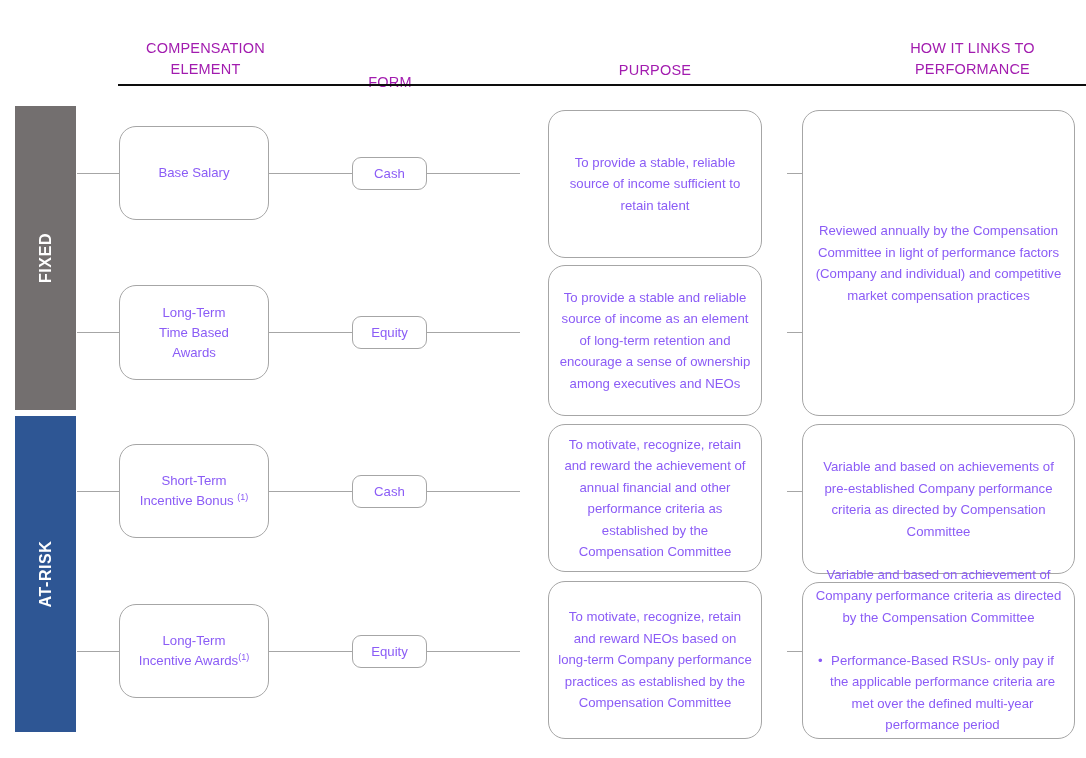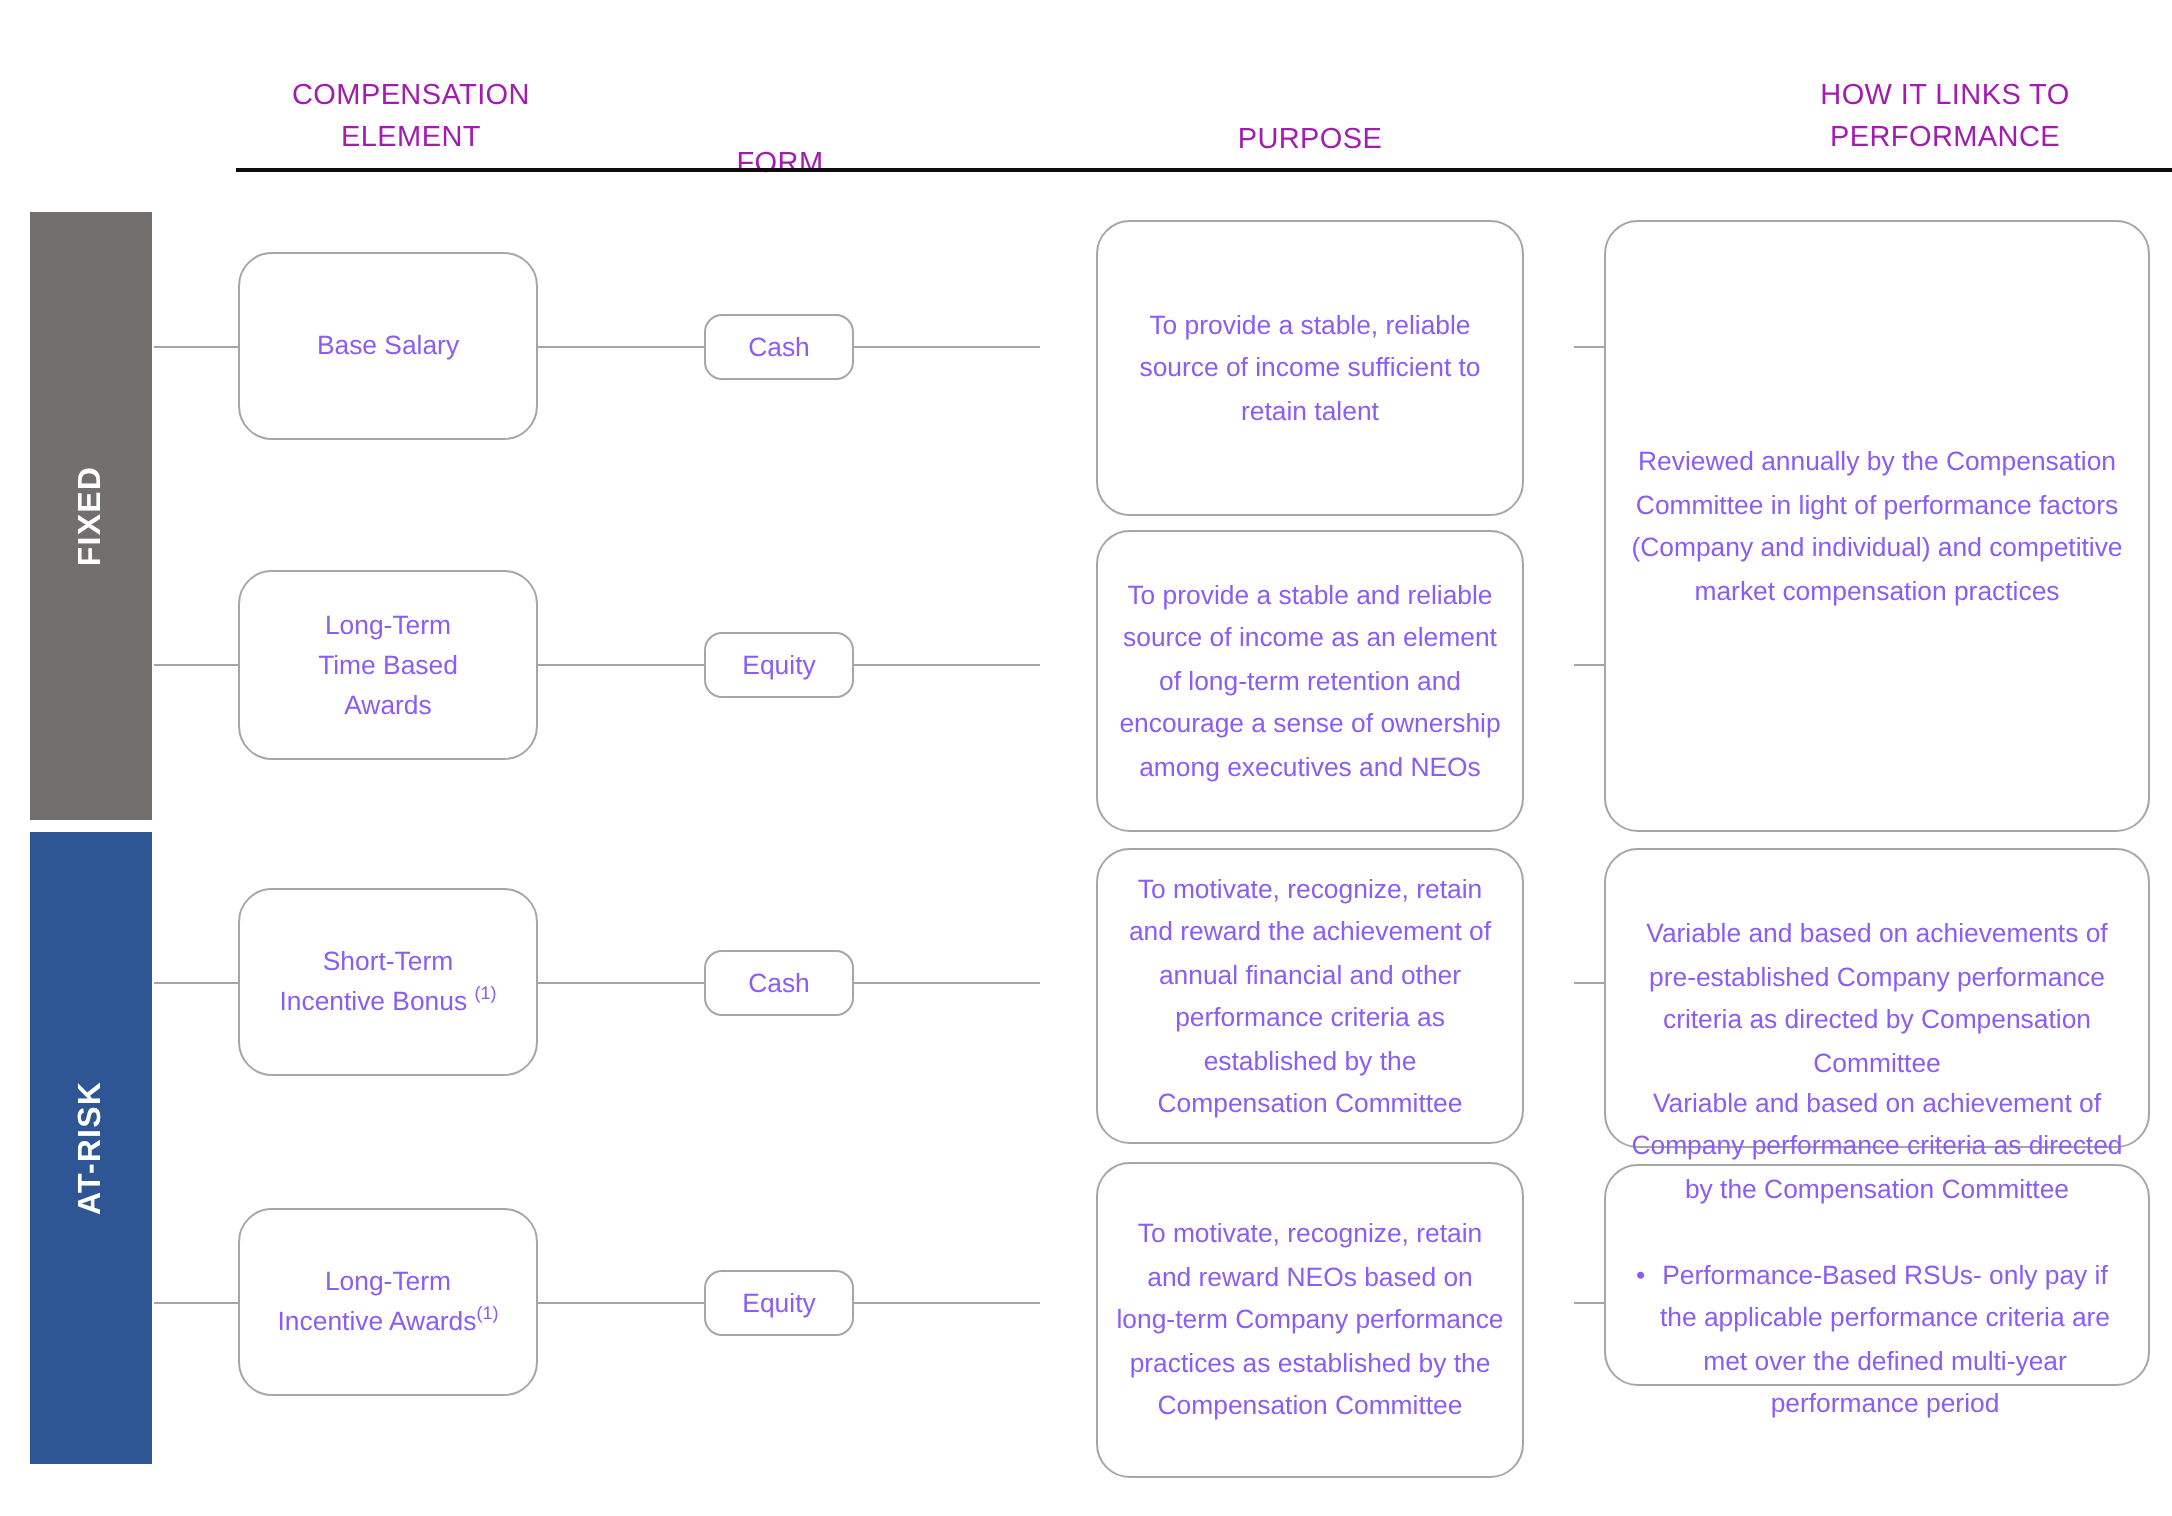--- a/index.html
+++ b/index.html
@@ -132,21 +132,21 @@
   #form-box-2 { top: 475px; }
   #form-box-3 { top: 635px; }
 
   #purpose-box-0 { top: 110px; height: 148px; }
   #purpose-box-1 { top: 265px; height: 151px; }
   #purpose-box-2 { top: 424px; height: 148px; }
   #purpose-box-3 { top: 581px; height: 158px; }
 
   #perf-box-0 { top: 110px; height: 306px; }
   #perf-box-1 { top: 424px; height: 150px; }
-  #perf-box-2 { top: 582px; height: 111px; }
+  #perf-box-2 { top: 582px; height: 157px; }
 
   .sup {
     font-size: 9px;
     vertical-align: super;
     line-height: 0;
   }
 
   
   .perf-bullets {
     margin: 0;

